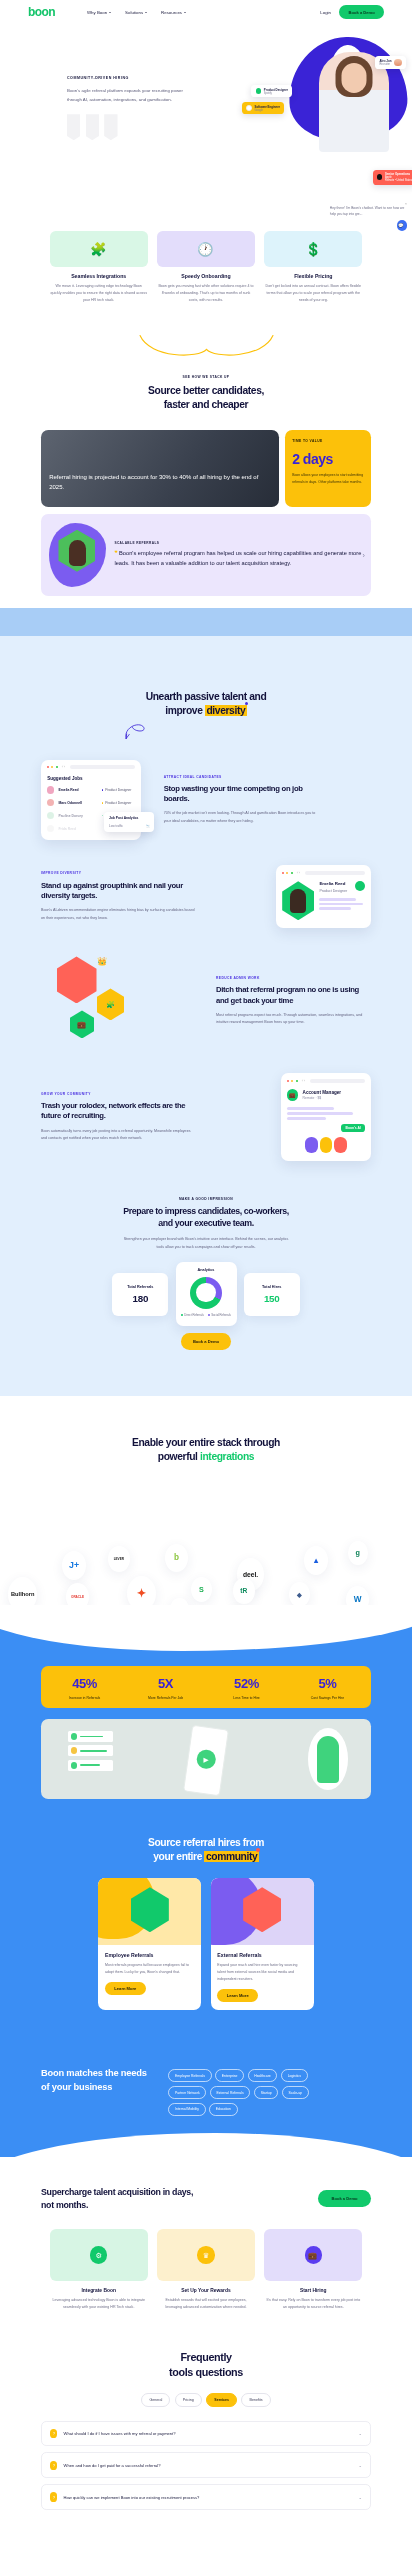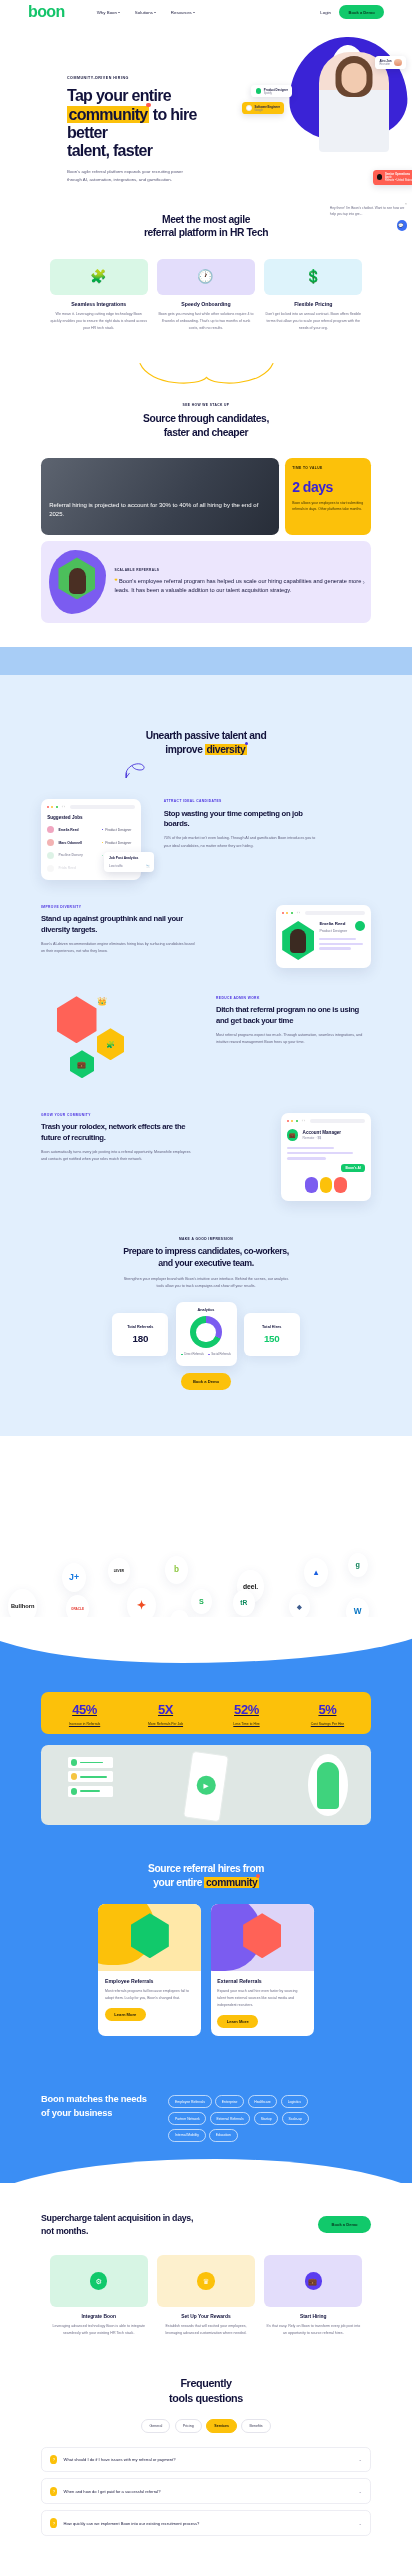--- a/index.html
+++ b/index.html
@@ -10,21 +10,21 @@
   }
   .wrap { width: 412px; position: relative; }
   .container { width: 330px; margin: 0 auto; position: relative; }
 
   
   .nav {
     height: 24px; display: flex; align-items: center;
     padding: 0 28px; position: relative; z-index: 30;
   }
   .logo {
-    font-size: 16px; font-weight: 700; color: #14c46a;
+    font-size: 12px; font-weight: 700; color: #14c46a;
     letter-spacing: -0.6px; line-height: 1;
   }
   .nav-links { display: flex; gap: 14.4px; margin-left: 32px; }
   .nav-link {
     font-size: 4.4px; color: #1a1a3d; cursor: pointer;
     display: flex; align-items: center; gap: 1.5px; white-space: nowrap;
   }
   .caret { width: 0; height: 0; border-left: 1.5px solid transparent;
            border-right: 1.5px solid transparent; border-top: 1.5px solid #1a1a3d; }
   .nav-right { margin-left: auto; display: flex; align-items: center; gap: 8.2px; }
@@ -162,21 +162,21 @@
   .wave-top {
     position: absolute; left: -20.6px; right: -20.6px; top: 0; height: 93px;
     background: #a8cdf6; border-radius: 0 0 58% 46% / 0 0 100% 100%;
   }
   .wave-top2 {
     position: absolute; left: -31px; right: -31px; top: 28px; height: 134px;
     background: #e2effd; border-radius: 0 0 62% 50% / 0 0 100% 100%;
   }
   .blue-body { background: #e2effd; position: relative; padding-bottom: 10.3px; }
 
-  .two-col { display: flex; align-items: flex-start; gap: 10.3px; }
+  .two-col { display: flex; align-items: center; gap: 10.3px; }
   .col-txt { width: 155px; }
   .col-eyebrow { font-size: 3.3px; font-weight: 700; letter-spacing: 0.4px; color: #4b32e0; }
   .col-txt h3 { font-size: 7.7px; font-weight: 700; line-height: 1.35;
                 letter-spacing: -0.3px; margin-top: 5.2px; color: #12123b; }
   .col-txt p { font-size: 3.7px; line-height: 2.05; color: #636380; margin-top: 5.7px; }
 
   .mock {
     background: #fff; border-radius: 7.2px; box-shadow: 0 4.1px 13.4px rgba(30,40,90,.10);
     padding: 5.7px 6.2px 8.2px; position: relative;
   }
@@ -259,22 +259,22 @@
   .lgo { position: absolute; background: #fff; border-radius: 50%;
          box-shadow: 0 3.1px 11.3px rgba(40,50,100,.08);
          display: flex; align-items: center; justify-content: center;
          font-weight: 700; }
 
   
   .bluebg { background: #3b8ef4; position: relative; padding: 23px 0 31px; margin-top: -3.1px; }
   .bluebg:before { content: ""; position: absolute; left: -31px; right: -31px; top: -20.6px;
                    height: 46px; background: #fff; border-radius: 0 0 55% 45% / 0 0 100% 100%; }
   .bluebg h2 { color: #fff; }
-  .statbar { background: #fcc10a; border-radius: 7.2px; margin-top: 31px;
-             display: flex; padding: 10.3px 3.1px 8.2px; text-decoration: underline; }
+  .statbar { background: #fcc10a; border-radius: 7.2px; margin-top: 17px;
+             display: flex; padding: 10.3px 3.1px 8.2px; }
   .statbar .cell { flex: 1; text-align: center; }
   .statbar .num { font-size: 13px; font-weight: 700; color: #3a23d6; letter-spacing: -0.4px; }
   .statbar .cap { font-size: 3.4px; color: #2b2408; margin-top: 5.2px; font-weight: 500; }
   .videocard { margin-top: 11.3px; height: 80px; background: #dfe7e4; border-radius: 7.2px;
                position: relative; overflow: hidden; }
   .play { position: absolute; left: 50%; top: 50%; transform: translate(-50%,-50%);
           width: 18.5px; height: 18.5px; border-radius: 50%; background: #3fd37d;
           display: flex; align-items: center; justify-content: center; color: #fff; font-size: 6.7px; }
   .phone-mock { position: absolute; left: 50%; top: 7.2px; transform: translateX(-50%) rotate(8deg);
                 width: 37px; height: 67px; background: #fff; border-radius: 4.1px;
@@ -415,26 +415,20 @@
         <div>
           <div class="ttl">Senior Operations</div>
           <div class="sub">Apple</div>
           <div class="sub">Remote • United States</div>
         </div>
       </div>
     </div>
 
     <div class="hero-left">
       <div class="eyebrow">COMMUNITY-DRIVEN HIRING</div>
-      <h1>
-        <span>Tap your entire</span><br>
-        <span class="hl-yellow"><span>community</span><i class="dot-red"></i></span>
-        <span>to hire better</span><br>
-        <span>talent, faster</span>
-      </h1>
       <p class="sub">Boon's agile referral platform expands your recruiting power through AI, automation, integrations, and gamification.</p>
       <div class="hero-cta">
 
         <div class="badges">
           <div class="g2badge">
             
             
             
             
           </div>
@@ -448,26 +442,20 @@
             
             
           </div>
         </div>
       </div>
 
     </div>
   </div>
 
   <div class="container" style="padding-top:18.5px">
-    <div class="sec-head">
-      <h2>
-        <span>Meet the most agile</span><br>
-        <span>referral platform in HR Tech</span>
-      </h2>
-    </div>
     <div class="feat3">
       <div class="feat">
         <div class="feat-img green">🧩</div>
         <h3>Seamless Integrations</h3>
         <p>We mean it. Leveraging cutting edge technology Boon quickly enables you to ensure the right data is shared across your HR tech stack.</p>
       </div>
       <div class="feat">
         <div class="feat-img purple">🕐</div>
         <h3>Speedy Onboarding</h3>
         <p>Boon gets you moving fast while other solutions require 4 to 8 weeks of onboarding. That's up to two months of sunk costs, with no results.</p>
@@ -482,21 +470,21 @@
 
   <div class="container" style="padding-top:30px">
     <div style="text-align:center">
       <svg width="139" height="23" viewBox="0 0 270 45" aria-hidden="true">
         <path d="M5 3 C 25 48, 120 48, 135 30 C 150 48, 245 48, 265 3" fill="none" stroke="#fcc10a" stroke-width="2.2" stroke-linecap="round"></path>
       </svg>
     </div>
     <div class="sec-eyebrow" style="margin-top:15.5px">SEE HOW WE STACK UP</div>
     <div class="sec-head">
       <h2>
-        <span>Source through candidates,</span><br>
+        <span>Source better candidates,</span><br>
         <span>faster and cheaper</span>
       </h2>
     </div>
 
     <div class="stack-cards" style="margin-top:18.5px">
       <div class="card-photo">
         <div class="cap">Referral hiring is projected to account for 30% to 40% of all hiring by the end of 2025.</div>
       </div>
       <div class="card-3days">
         <div class="lbl">TIME TO VALUE</div>
@@ -511,21 +499,21 @@
         <div class="qhex"></div>
       </div>
       <div class="quote-text">
         <div class="quote-eyebrow">SCALABLE REFERRALS</div>
         <blockquote><span class="qmark">❞</span> <span>Boon's employee referral program has helped us scale our hiring capabilities and generate more leads. It has been a valuable addition to our talent acquisition strategy.</span></blockquote>
       </div>
       <div class="q-next">›</div>
     </div>
   </div>
 
-  <div class="blue-sec" style="margin-top:24px">
+  <div class="blue-sec" style="margin-top:12px">
     <div style="position:relative;height:75px;overflow:hidden">
       <div class="wave-top"></div>
       <div class="wave-top2"></div>
     </div>
     <div class="blue-body">
       <div class="container">
         <div class="sec-head" style="padding-top:7.2px">
           <h2>
             <span>Unearth passive talent and</span><br>
             <span>improve</span>
@@ -706,20 +694,28 @@
           <div class="cta-center">
             <button class="btn btn-yellow" style="padding:5.7px 12.4px;font-size:4.1px">Book a Demo</button>
           </div>
         </div>
       </div>
       <div style="height:36px"></div>
     </div>
   </div>
 
   <div class="integ">
+    <div class="container">
+      <div class="sec-head">
+        <h2>
+          <span>Enable your entire stack through</span><br>
+          <span>powerful </span><span class="grn">integrations</span>
+        </h2>
+      </div>
+    </div>
     <div class="logo-cloud" id="logo-cloud">
         <div class="lgo" style="left: 62px; top: 82px; width: 24px; height: 29px; color: rgb(23, 121, 224); font-size: 8.8px;">J+</div>
         <div class="lgo" style="left: 108px; top: 77px; width: 21.6px; height: 26.4px; color: rgb(34, 34, 34); font-size: 3.1px;">LEVER</div>
         <div class="lgo" style="left: 165px; top: 75px; width: 23px; height: 28px; color: rgb(140, 198, 63); font-size: 8.2px;">b</div>
         <div class="lgo" style="left: 237px; top: 89px; width: 27px; height: 33px; color: rgb(17, 17, 17); font-size: 6.7px;">deel.</div>
         <div class="lgo" style="left: 304px; top: 77px; width: 24px; height: 29px; color: rgb(26, 95, 224); font-size: 7.7px;">▲</div>
         <div class="lgo" style="left: 348px; top: 72px; width: 19.6px; height: 24px; color: rgb(17, 132, 91); font-size: 7.2px;">g</div>
         <div class="lgo" style="left: 191px; top: 108px; width: 20.6px; height: 25px; color: rgb(30, 176, 84); font-size: 7.2px;">S</div>
         <div class="lgo" style="left: 8.2px; top: 108px; width: 29px; height: 35px; color: rgb(17, 17, 17); font-size: 5.7px;">Bullhorn</div>
         <div class="lgo" style="left: 66px; top: 114px; width: 23px; height: 28px; color: rgb(228, 55, 46); font-size: 3.1px;">ORACLE</div>

